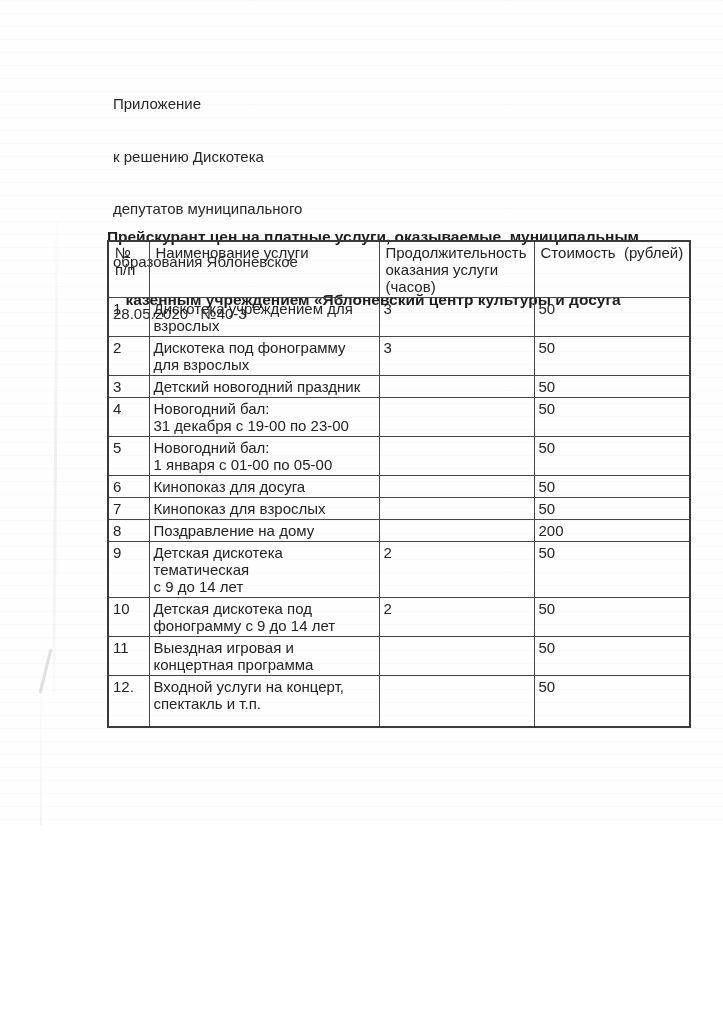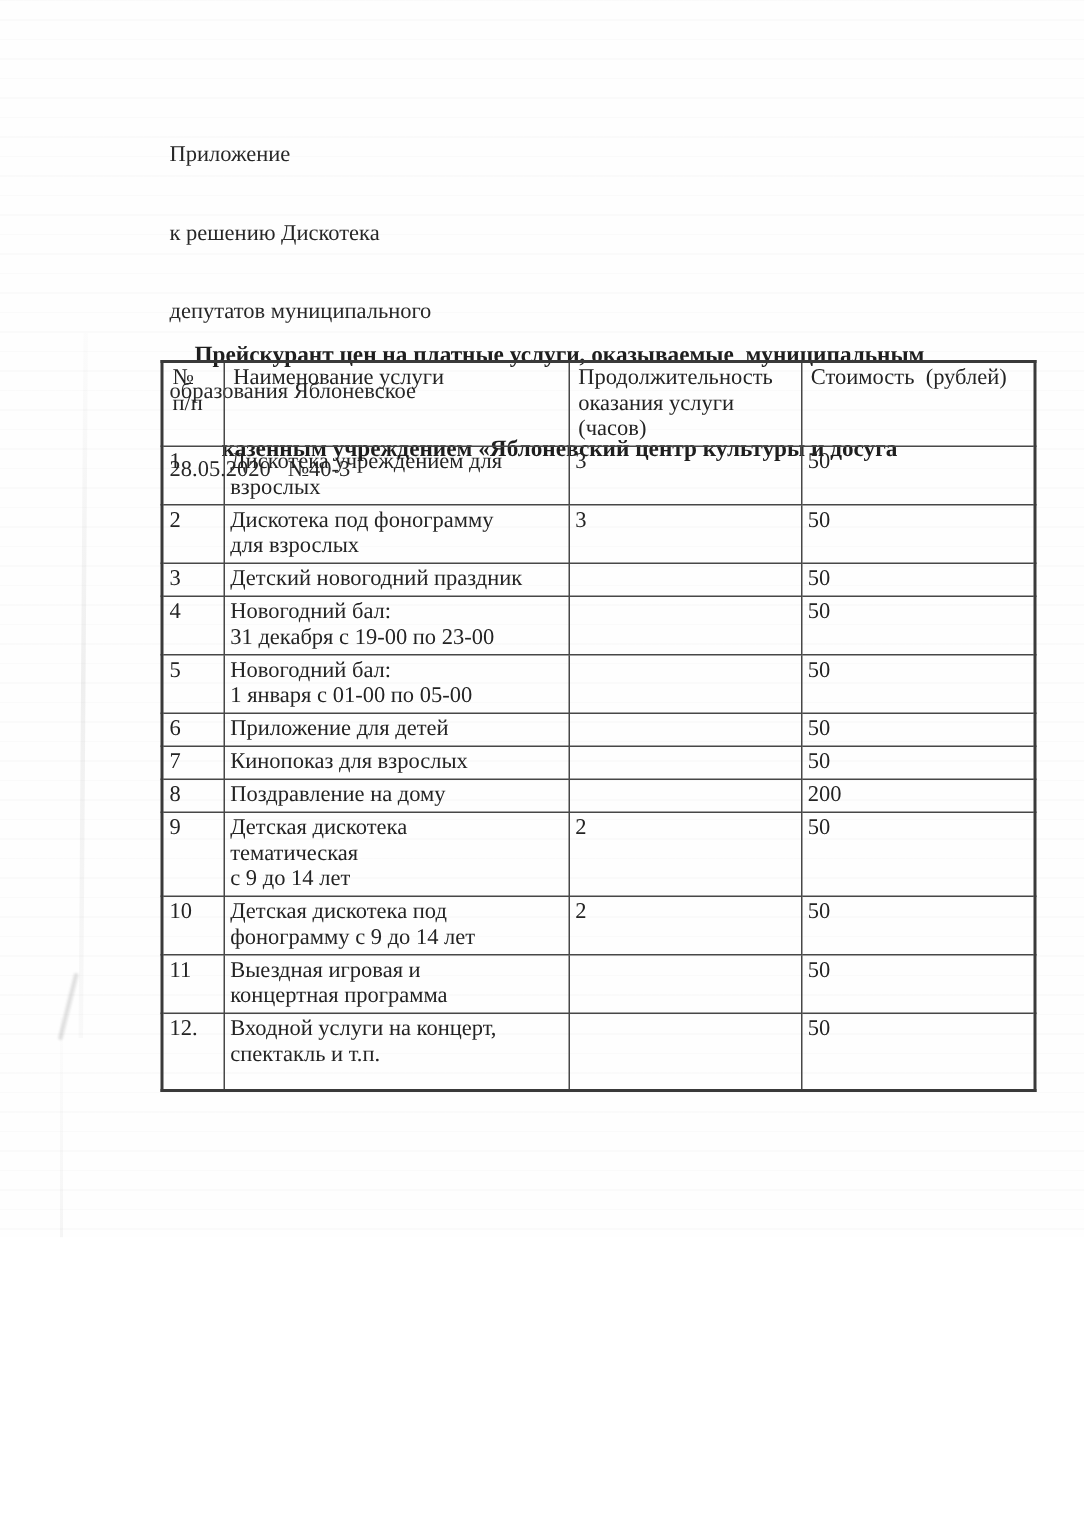--- a/index.html
+++ b/index.html
@@ -1,20 +1,20 @@
 <!DOCTYPE html>
 <html><head>
 <meta charset="utf-8">
 <style>
   html,body { margin:0; padding:0; background:#ffffff; }
   .page {
     position:relative;
     width:723px; height:825px;
     background:#fefefe;
-    font-family:Liberation Serif, serif;
+    font-family:Liberation Sans, sans-serif;
     color:#272727;
     overflow:hidden;
   }
   
   .page::before{
     content:"";
     position:absolute; inset:0;
     background:repeating-linear-gradient(
       180deg,
       rgba(0,0,0,0.015) 0px, rgba(0,0,0,0.015) 1px,
@@ -137,21 +137,21 @@
         </tr>
         <tr>
           <td class="c-num">5</td>
           <td class="c-name">Новогодний бал:
 1 января с 01-00 по 05-00</td>
           <td class="c-dur"></td>
           <td class="c-cost v-bottom">50</td>
         </tr>
         <tr>
           <td class="c-num">6</td>
-          <td class="c-name">Приложение для детей</td>
+          <td class="c-name">Кинопоказ для досуга</td>
           <td class="c-dur"></td>
           <td class="c-cost">50</td>
         </tr>
         <tr>
           <td class="c-num">7</td>
           <td class="c-name">Кинопоказ для взрослых</td>
           <td class="c-dur"></td>
           <td class="c-cost">50</td>
         </tr>
         <tr>

